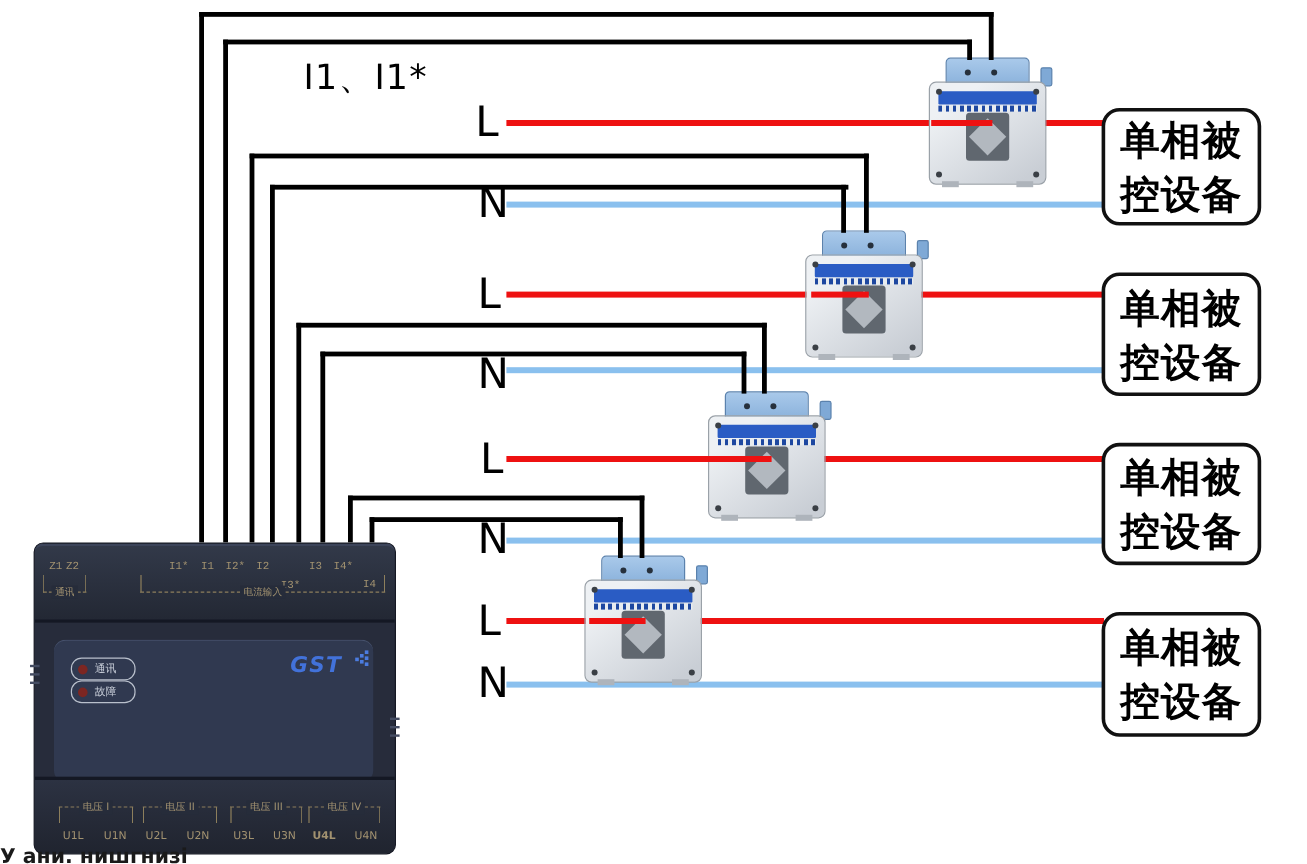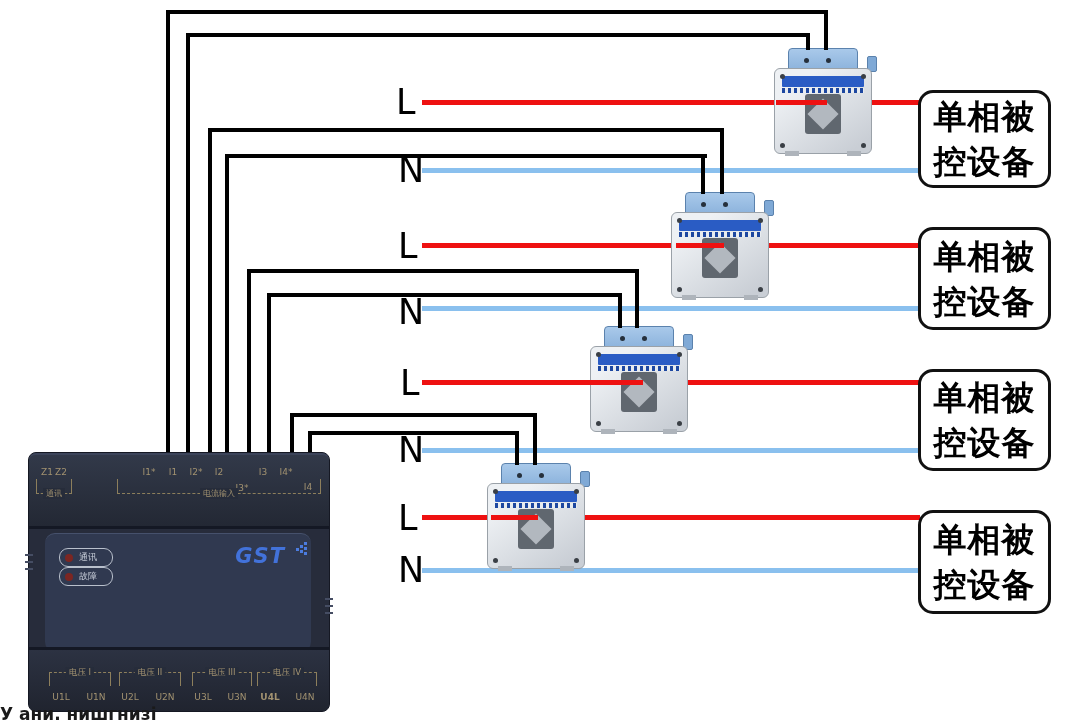--- a/index.html
+++ b/index.html
@@ -33,42 +33,42 @@
   .ct .strip{position:absolute;left:7px;top:7px;width:82px;height:11px;background:#2a5cc4;border-radius:1px;}
   .ct .ticks{position:absolute;left:7px;top:19px;width:82px;height:5px;
              background:repeating-linear-gradient(90deg,#1d47a0 0 3px,#e8ecef 3px 6px);}
   .ct .screw{position:absolute;width:5px;height:5px;border-radius:50%;background:#3a3f45;}
   .ct .hole{position:absolute;left:30px;top:25px;width:36px;height:40px;background:#60676f;border-radius:3px;}
   .ct .spool{position:absolute;left:7px;top:9px;width:22px;height:22px;background:#b2b8bf;transform:rotate(45deg);}
   .ct .foot{position:absolute;bottom:-3px;width:14px;height:5px;background:#aeb4bb;}
   
   .device{position:absolute;left:28px;top:452px;width:302px;height:260px;background:#272c3b;
           border:1px solid #151823;border-radius:8px;z-index:5;box-sizing:border-box;}
-  .dtop{position:absolute;left:0;top:0;width:100%;height:76px;border-radius:7px 7px 0 0;
+  .dtop{position:absolute;left:0;top:0;width:100%;height:66px;border-radius:7px 7px 0 0;
         background:linear-gradient(#323949,#232834);border-top:2px solid #3c445a;
-        border-bottom:3px solid #141824;box-sizing:border-box;}
+        border-bottom:3px solid #141824;box-sizing:border-box;font-family:Liberation Mono, monospace;}
   .dbot{position:absolute;left:0;bottom:0;width:100%;height:64px;border-radius:0 0 7px 7px;
         background:linear-gradient(#2c3242,#20242f);border-top:3px solid #141824;box-sizing:border-box;}
   .olive{color:#a29270;}
   .term{position:absolute;font-size:9px;transform:translateX(-50%);white-space:nowrap;}
   .bracket-up{position:absolute;border-left:1px solid #8d7f5c;border-right:1px solid #8d7f5c;
               border-bottom:1px dashed #8d7f5c;}
   .bracket-up span{position:absolute;left:50%;bottom:-6px;transform:translateX(-50%);
                    background:#262c3a;padding:0 3px;font-size:8px;white-space:nowrap;}
   .bracket-down{position:absolute;border-left:1px solid #8d7f5c;border-right:1px solid #8d7f5c;
                 border-top:1px dashed #8d7f5c;}
   .bracket-down span{position:absolute;left:50%;top:-6px;transform:translateX(-50%);
                      background:#262c3a;padding:0 3px;font-size:8.5px;white-space:nowrap;}
   .panel{position:absolute;left:16px;top:80px;width:266px;height:118px;background:#303950;
          border-radius:10px;border-top:1px solid #46516c;}
   .ledpill{position:absolute;left:14px;width:52px;height:17px;border:1px solid #b9c0cc;border-radius:9px;
            display:flex;align-items:center;}
   .ledpill .dot{width:8px;height:8px;border-radius:50%;background:#7c2622;margin-left:5px;}
   .ledpill .txt{font-size:9px;color:#c9cfda;margin-left:6px;}
-  .gst{position:absolute;right:26px;top:10px;font-style:italic;font-weight:900;font-size:21px;
+  .gst{position:absolute;right:26px;top:10px;font-style:italic;font-weight:900;font-size:18px;
        color:#4272da;letter-spacing:1px;}
   .gst-dots{position:absolute;right:12px;top:14px;width:3px;height:3px;background:#4b7ce0;
             box-shadow:4px -3px #4b7ce0,8px -6px #4b7ce0,4px 2px #4b7ce0,8px -1px #4b7ce0,8px 4px #4b7ce0;}
   .model{position:absolute;left:0;top:48px;width:100%;text-align:center;font-size:11px;font-weight:bold;
          color:#dde2ea;letter-spacing:1.5px;}
   .pname{position:absolute;left:0;top:70px;width:100%;text-align:center;font-size:12.5px;
          color:#e4e8f0;letter-spacing:2px;}
   .clip{position:absolute;width:8px;height:2px;background:#454d63;}
   .caption{position:absolute;left:0px;top:704px;width:180px;height:16px;overflow:hidden;z-index:6;}
   .caption div{font-size:17px;font-weight:bold;color:#1a1a1a;white-space:nowrap;}
@@ -191,20 +191,21 @@
   <div class="wh" style="left:267px;top:293px;width:355px;"></div>
   <div class="wv" style="left:618px;top:293px;height:35px;"></div>
 
   <div class="wv" style="left:290px;top:413px;height:39px;"></div>
   <div class="wh" style="left:290px;top:413px;width:247px;"></div>
   <div class="wv" style="left:533px;top:413px;height:52px;"></div>
   <div class="wv" style="left:308px;top:431px;height:21px;"></div>
   <div class="wh" style="left:308px;top:431px;width:211px;"></div>
   <div class="wv" style="left:515px;top:431px;height:34px;"></div>
 
+  <div class="pairlab" style="left:253px;top:45px;">I1、I1*</div>
 
   <div class="lnlab" style="left:396px;top:82px;">L</div>
   <div class="lnlab" style="left:398px;top:150px;">N</div>
   <div class="lnlab" style="left:398px;top:226px;">L</div>
   <div class="lnlab" style="left:398px;top:292px;">N</div>
   <div class="lnlab" style="left:400px;top:363px;">L</div>
   <div class="lnlab" style="left:398px;top:430px;">N</div>
   <div class="lnlab" style="left:398px;top:498px;">L</div>
   <div class="lnlab" style="left:398px;top:550px;">N</div>
 

